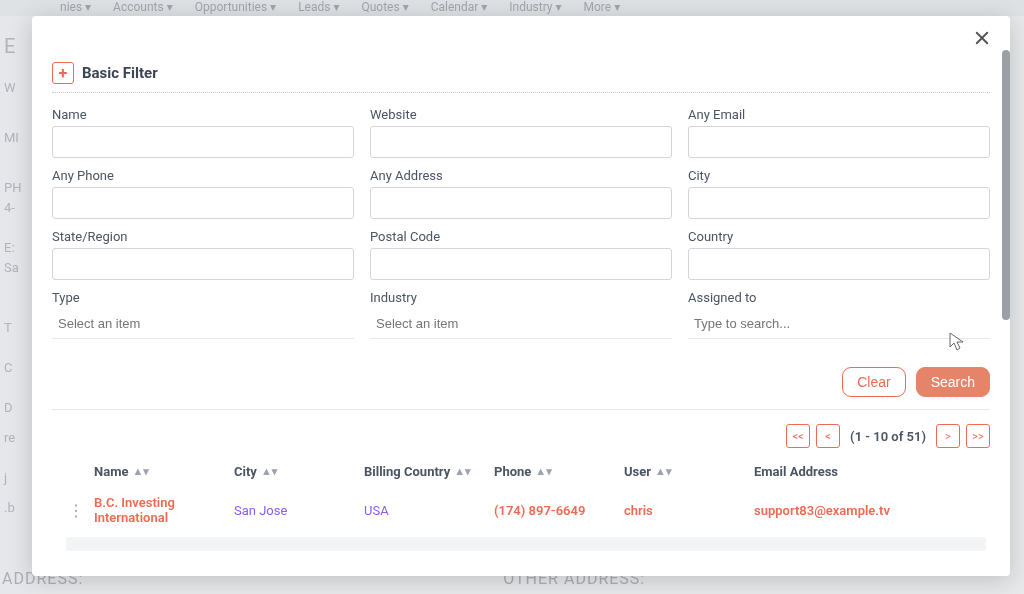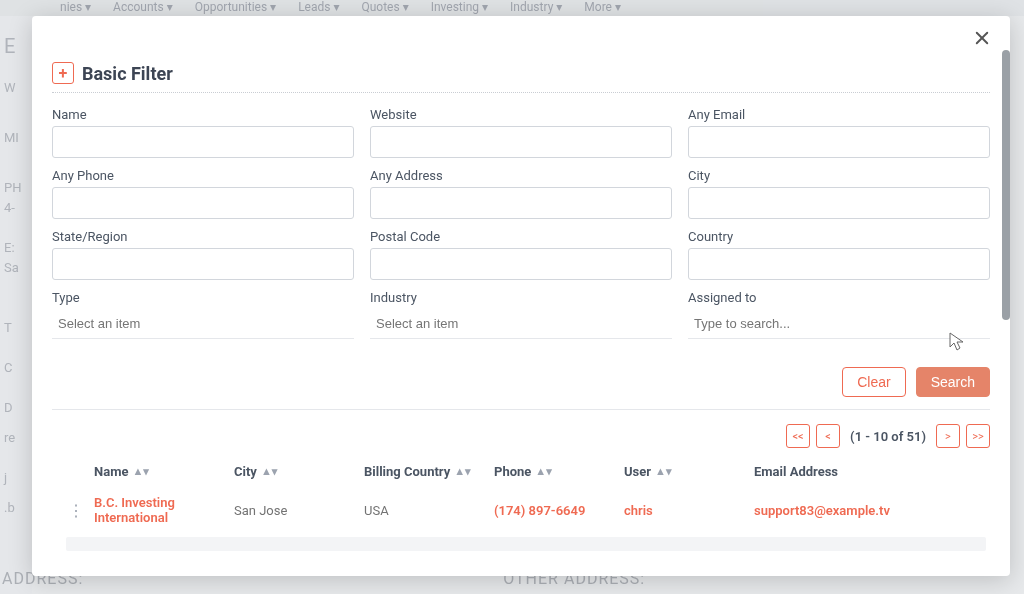--- a/index.html
+++ b/index.html
@@ -27,61 +27,61 @@
 
   .scroll-indicator { position: absolute; top: 34px; right: 0; width: 8px; height: 270px; background: #9aa0a6; border-radius: 4px; }
 
   .modal-close { position: absolute; top: 8px; right: 14px; width: 28px; height: 28px; display:flex; align-items:center; justify-content:center; cursor:pointer; color:#555; }
   .modal-close svg { width: 18px; height: 18px; }
 
   .modal-body { padding: 46px 20px 0 20px; flex: 1; overflow: hidden; }
 
   .filter-header { display: flex; align-items: center; gap: 8px; margin-bottom: 6px; }
   .plus-btn { width: 22px; height: 22px; border: 1px solid #ef6a52; border-radius: 3px; display:flex; align-items:center; justify-content:center; color:#ef6a52; font-weight:600; font-size:16px; background:#fff; cursor:pointer; }
-  .filter-title { font-weight: 700; color: #3d4554; font-size: 18px; }
+  .filter-title { font-weight: 700; color: #3d4554; font-size: 15px; }
 
   .dotted-sep { border: none; border-top: 1px dotted #c9cdd3; margin: 8px 0 14px 0; }
 
   .filter-grid { display: grid; grid-template-columns: 1fr 1fr 1fr; column-gap: 16px; row-gap: 10px; }
   .field-label { font-size: 13px; color: #4b5563; margin-bottom: 4px; display:block; }
   .text-input {
     width: 100%; height: 32px; border: 1px solid #d2d6dc; border-radius: 3px; padding: 0 8px; font-size: 13px; background:#fff;
   }
   .sel-placeholder {
     width: 100%; height: 30px; border: none; border-bottom: 1px solid #e5e7eb; padding: 4px 6px; font-size: 13px; color:#6b7280; background:#fff;
   }
 
   .actions-row { display:flex; justify-content:flex-end; gap:10px; margin-top: 28px; padding-bottom: 12px; border-bottom: 1px solid #e5e7eb; }
-  .btn { height: 30px; padding: 0 14px; font-size: 14px; border-radius: 4px; cursor:pointer; }
+  .btn { height: 30px; padding: 0 14px; font-size: 14px; border-radius: 9px; cursor:pointer; }
   .btn-clear { background:#fff; border:1px solid #ef6a52; color:#ef6a52; }
   .btn-search { background:#e58469; border:1px solid #e58469; color:#fff; }
 
   .pager-row { display:flex; justify-content:flex-end; align-items:center; gap:6px; margin: 14px 0 10px 0; }
   .pg-btn { width:24px; height:24px; border:1px solid #ef6a52; color:#ef6a52; background:#fff; border-radius:3px; font-size:11px; display:flex; align-items:center; justify-content:center; cursor:pointer; }
   .pg-info { font-size:13px; font-weight:600; color:#4b5563; padding: 0 4px; }
 
   .table-wrap { padding: 0 4px 0 14px; }
   .thead, .trow { display:grid; grid-template-columns: 28px 140px 130px 130px 130px 130px 150px; align-items:center; }
   .thead { color:#4b5563; font-weight:700; font-size:13px; padding: 6px 0; }
   .th { display:flex; align-items:center; gap:4px; }
   .sort-icon { color:#9ca3af; font-size:11px; line-height:1; display:inline-block; }
   .trow { font-size:13px; padding: 10px 0 6px 0; }
   .row-menu { color:#9ca3af; cursor:pointer; font-size:16px; padding-left:2px; }
-  .cell-text { color:#737373; }
+  .cell-text { color:#8b5cf6; }
   .link-text { color:#ef6a52; cursor:pointer; }
   .link-text.strong { font-weight:600; }
   .scroll-track { height: 14px; background:#f3f4f6; margin-top: 6px; border-radius: 2px; }
 
   .cursor-svg { position:absolute; pointer-events:none; }
 </style>
 </head>
 <body>
 
 <div class="bg-nav">
-  <span>nies ▾</span><span>Accounts ▾</span><span>Opportunities ▾</span><span>Leads ▾</span><span>Quotes ▾</span><span>Investing ▾</span><span>Industry ▾</span><span>More ▾</span>
+  <span>nies ▾</span><span>Accounts ▾</span><span>Opportunities ▾</span><span>Leads ▾</span><span>Quotes ▾</span><span>Calendar ▾</span><span>Industry ▾</span><span>More ▾</span>
 </div>
 <div class="bg-side"></div>
 <div class="bg-text" style="top:34px;font-size:20px;">E</div>
 <div class="bg-text" style="top:80px;">W</div>
 <div class="bg-text" style="top:130px;">MI</div>
 <div class="bg-text" style="top:180px;">PH</div>
 <div class="bg-text" style="top:200px;">4-</div>
 <div class="bg-text" style="top:240px;">E:</div>
 <div class="bg-text" style="top:260px;">Sa</div>
 <div class="bg-text" style="top:320px;">T</div>

